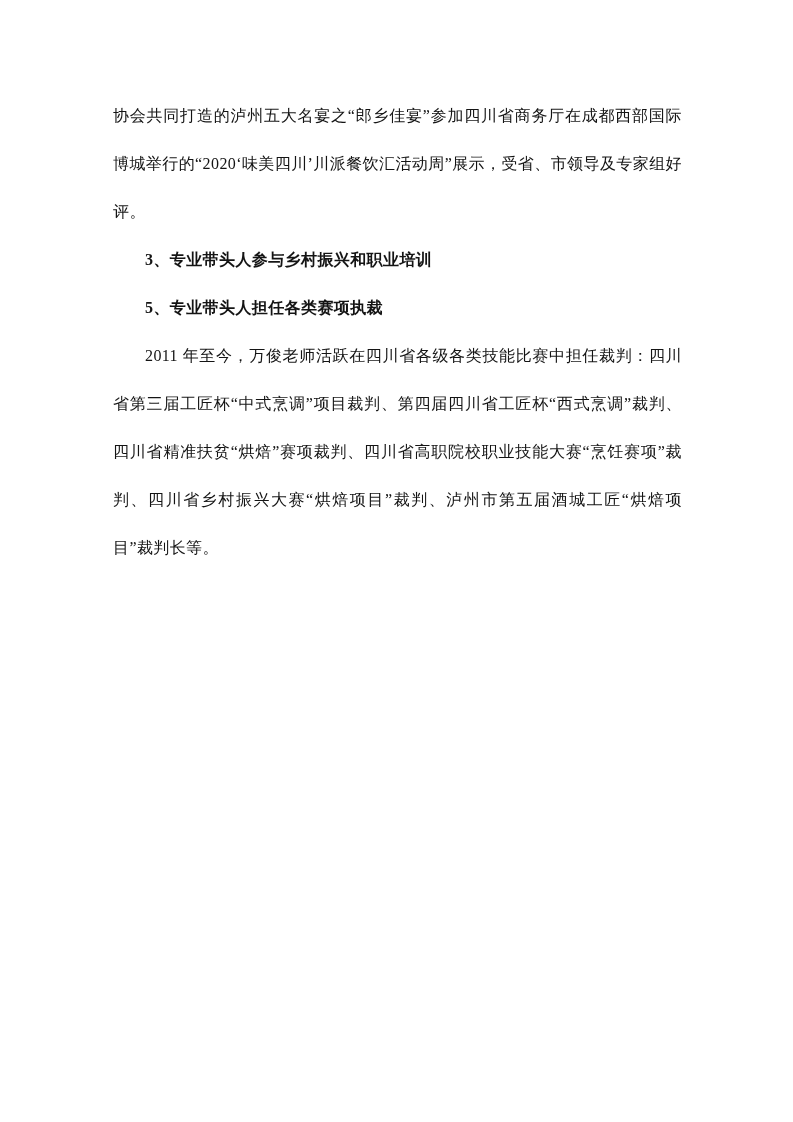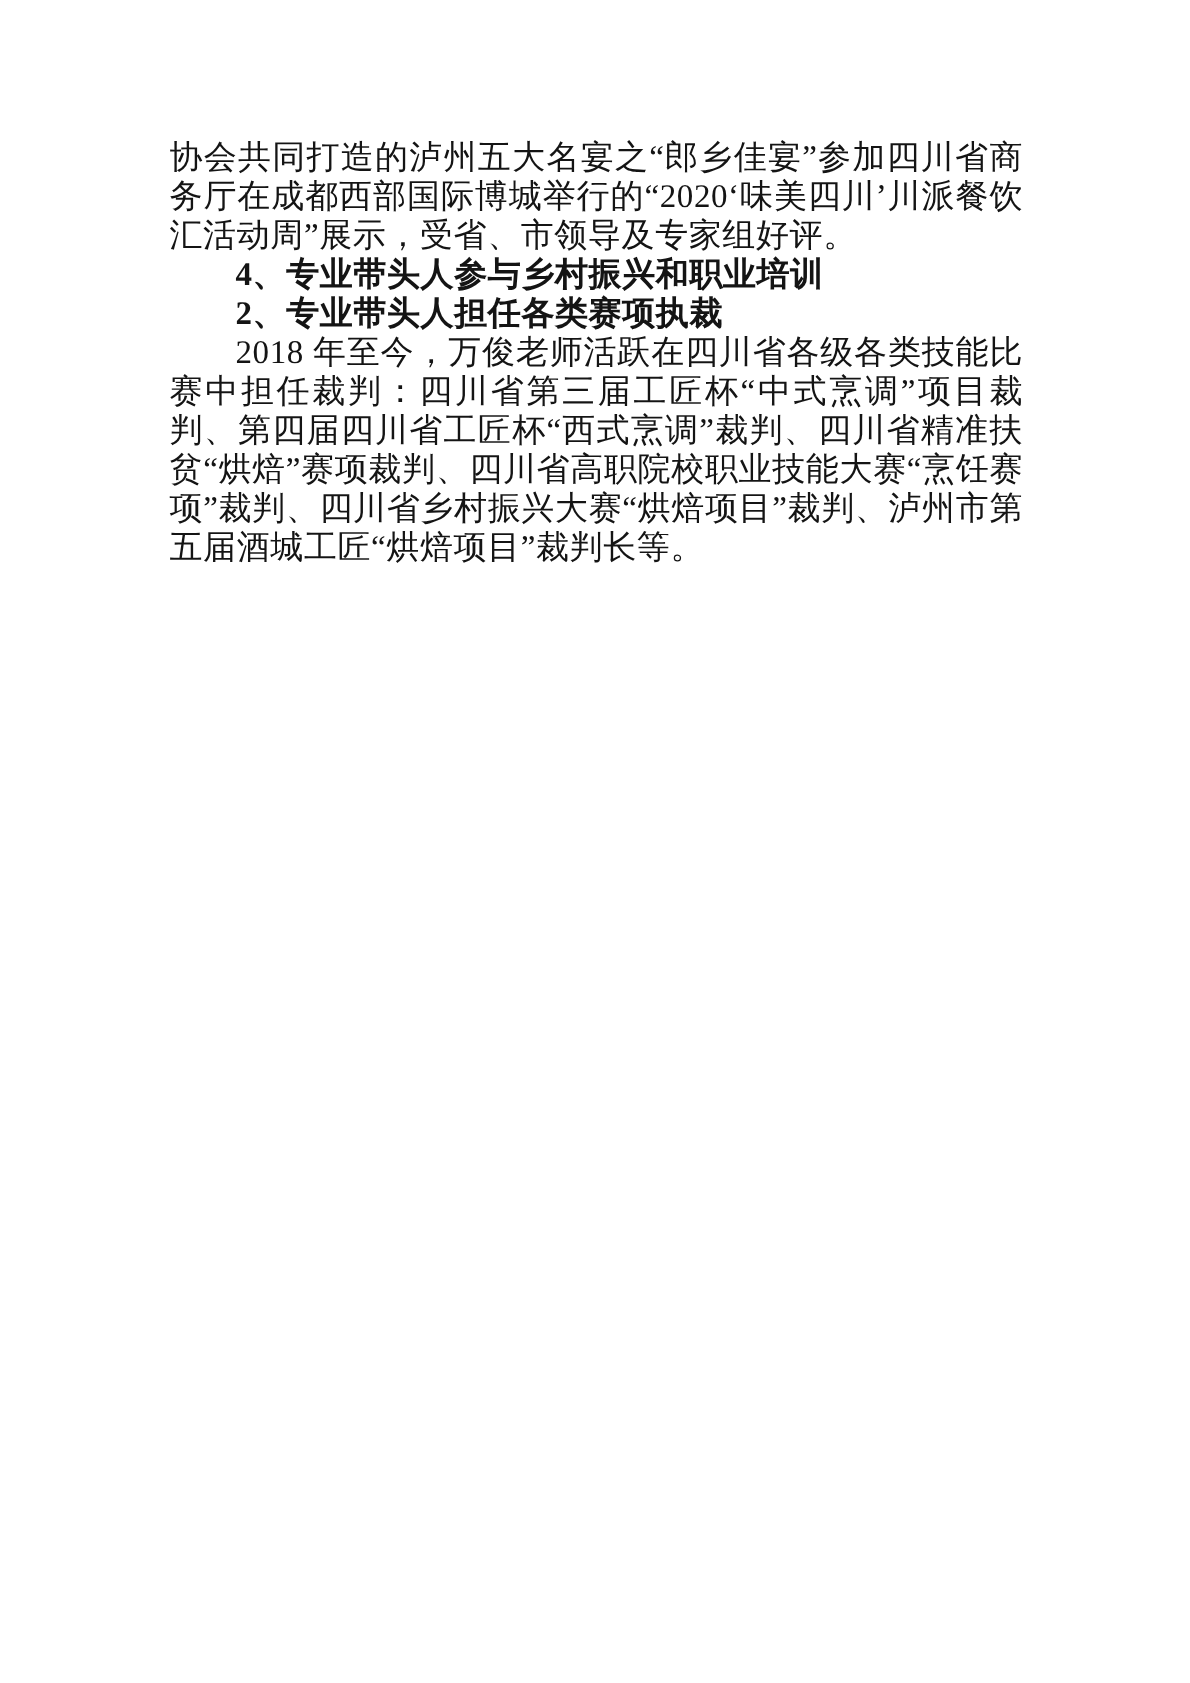--- a/index.html
+++ b/index.html
@@ -14,38 +14,38 @@
     font-family: "Liberation Serif", "DejaVu Serif", serif;
     color: #141414;
   }
   .content {
     position: absolute;
     top: 92px;
     left: 113px;
     width: 569px;
   }
   .para {
-    font-size: 22px;
-    line-height: 26px;
+    font-size: 16px;
+    line-height: 48px;
     text-align: justify;
     text-justify: inter-ideograph;
     letter-spacing: 0.4px;
     word-break: break-all;
   }
   .para.body-indent { text-indent: 2em; }
   .para.no-indent { text-indent: 0; }
   .para.heading {
     font-weight: bold;
     text-indent: 2em;
     text-align: left;
   }
 </style>
 </head>
 <body>
 
 <div class="page">
   <div class="content">
     <p class="para no-indent">协会共同打造的泸州五大名宴之“郎乡佳宴”参加四川省商务厅在成都西部国际博城举行的“2020‘味美四川’川派餐饮汇活动周”展示，受省、市领导及专家组好评。</p>
-    <p class="para heading">4、专业带头人参与乡村振兴和职业培训</p>
-    <p class="para heading">2、专业带头人担任各类赛项执裁</p>
-    <p class="para body-indent">2018 年至今，万俊老师活跃在四川省各级各类技能比赛中担任裁判：四川省第三届工匠杯“中式烹调”项目裁判、第四届四川省工匠杯“西式烹调”裁判、四川省精准扶贫“烘焙”赛项裁判、四川省高职院校职业技能大赛“烹饪赛项”裁判、四川省乡村振兴大赛“烘焙项目”裁判、泸州市第五届酒城工匠“烘焙项目”裁判长等。</p>
+    <p class="para heading">3、专业带头人参与乡村振兴和职业培训</p>
+    <p class="para heading">5、专业带头人担任各类赛项执裁</p>
+    <p class="para body-indent">2011 年至今，万俊老师活跃在四川省各级各类技能比赛中担任裁判：四川省第三届工匠杯“中式烹调”项目裁判、第四届四川省工匠杯“西式烹调”裁判、四川省精准扶贫“烘焙”赛项裁判、四川省高职院校职业技能大赛“烹饪赛项”裁判、四川省乡村振兴大赛“烘焙项目”裁判、泸州市第五届酒城工匠“烘焙项目”裁判长等。</p>
   </div>
 </div>
 
 </body></html>

